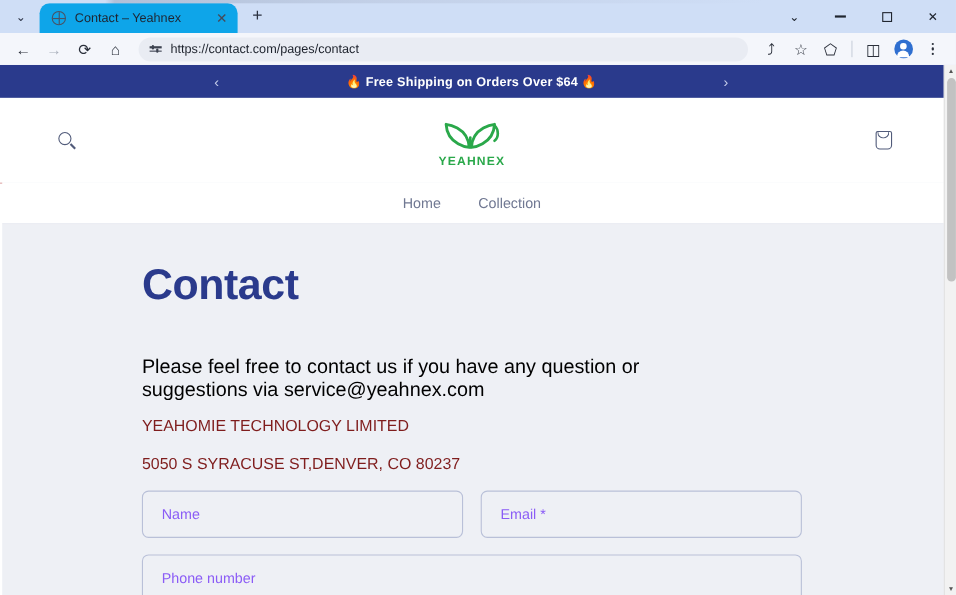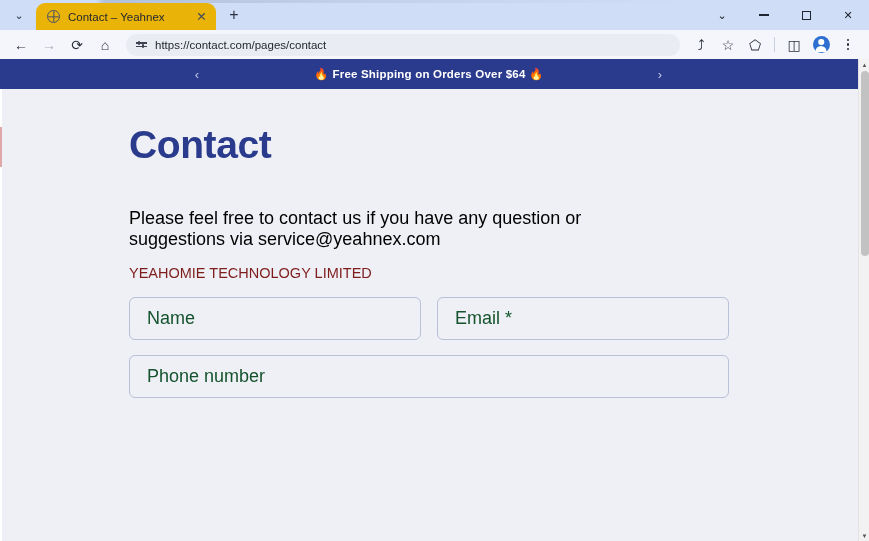--- a/index.html
+++ b/index.html
@@ -30,21 +30,21 @@
     width: 26px; height: 24px;
     margin-bottom: 3px;
     display: flex; align-items: center; justify-content: center;
     border-radius: 5px;
     color: #30374a;
     font-size: 11px;
   }
   .tab {
     height: 27px;
     min-width: 180px;
-    background: #eab308;
+    background: #0ea5e9;
     border-radius: 9px 9px 0 0;
     display: flex;
     align-items: center;
     padding: 0 6px 0 11px;
     gap: 8px;
     margin-left: 4px;
   }
   .tab-favicon {
     width: 13px; height: 13px; flex: 0 0 13px;
     border-radius: 50%;
@@ -267,21 +267,21 @@
   .field {
     flex: 1 1 0;
     height: 43px;
     border: 1px solid #b9c0d8;
     border-radius: 6px;
     display: flex;
     align-items: center;
     padding: 0 17px;
     background: transparent;
   }
-  .field .ph { font-size: 18px; color: #14532d; }
+  .field .ph { font-size: 13px; color: #8b5cf6; }
   .field.full { width: 600px; flex: none; }
 
   
   .scrollbar {
     position: absolute;
     right: 0; top: 0;
     width: 11px; height: 482px;
     background: #f2f2f2;
     border-left: 1px solid #e2e2e2;
   }
@@ -400,27 +400,54 @@
       <div class="promo">
         <div class="promo-arrow left">
           <span>‹</span>
         </div>
         <div class="promo-text">🔥 Free Shipping on Orders Over $64 🔥</div>
         <div class="promo-arrow right">
           <span>›</span>
         </div>
       </div>
 
-
+      <div class="siteheader">
+        <div class="search-icon-wrap">
+          <span class="mag">
+            <span class="circle"></span>
+              <span class="handle"></span>
+          </span>
+        </div>
+
+        <div class="logo-wrap">
+          <svg width="56" height="36" viewBox="0 0 56 36">
+            <path d="M26 31 C26 31 6 29 5 10 C5 10 25 12 26 31 Z" fill="none" stroke="#2aa84a" stroke-width="2.6" stroke-linejoin="round"></path>
+            <path d="M28 31 C28 31 48 29 49 10 C49 10 29 12 28 31 Z" fill="none" stroke="#2aa84a" stroke-width="2.6" stroke-linejoin="round"></path>
+            <path d="M49 11 C53 15 53 22 49 25" fill="none" stroke="#2aa84a" stroke-width="2.4" stroke-linecap="round"></path>
+            <path d="M27 31 L27 22" fill="none" stroke="#2aa84a" stroke-width="2.4" stroke-linecap="round"></path>
+          </svg>
+          <div class="logo-name">YEAHNEX</div>
+        </div>
+
+        <div class="cart-wrap">
+          <span class="bag"></span>
+        </div>
+      </div>
+
+      <div class="sitenav">
+        <a class="navlink">Home</a>
+        <a class="navlink">Collection</a>
+      </div>
 
       <div class="content">
         <h1 class="page-title">Contact</h1>
 
         <p class="para">Please feel free to contact us if you have any question or suggestions via service@yeahnex.com</p>
         <p class="infoline">YEAHOMIE TECHNOLOGY LIMITED</p>
+        <p class="infoline">5050 S SYRACUSE ST,DENVER, CO 80237</p>
 
         <div class="form">
           <div class="row">
             <div class="field">
               <span class="ph">Name</span>
             </div>
             <div class="field">
               <span class="ph">Email *</span>
             </div>
           </div>

